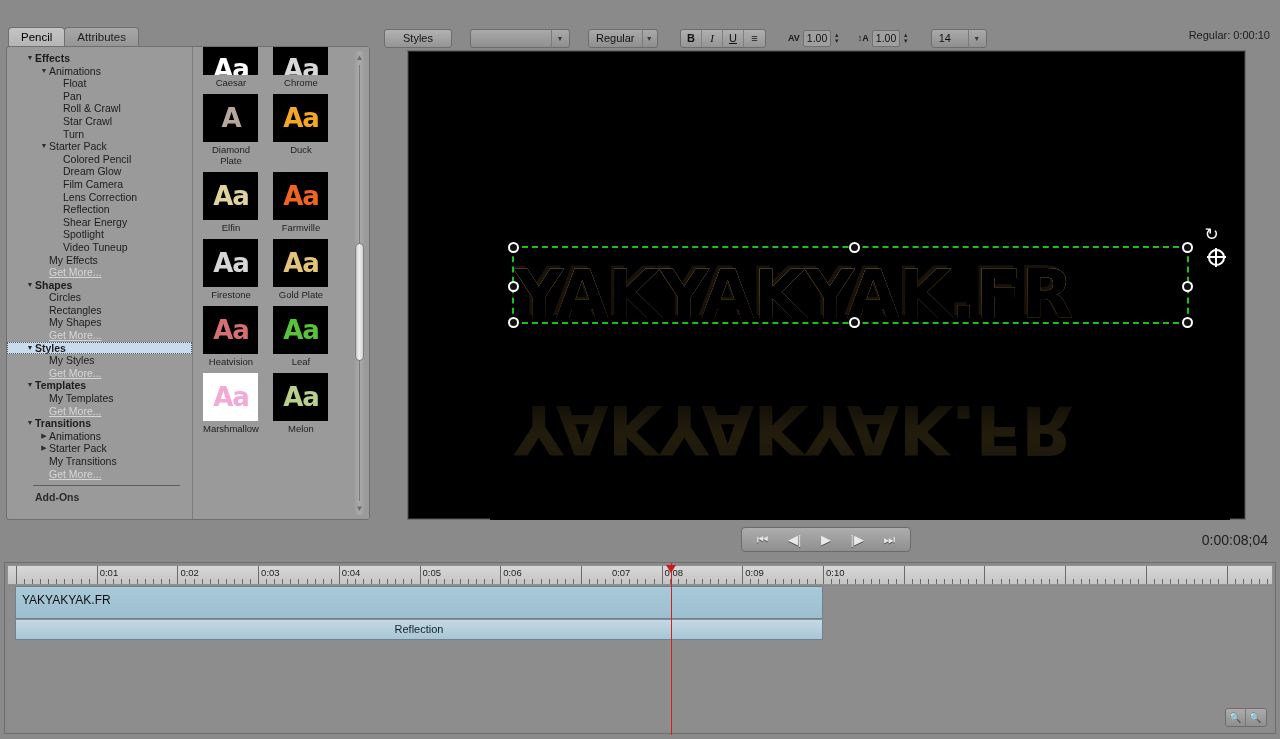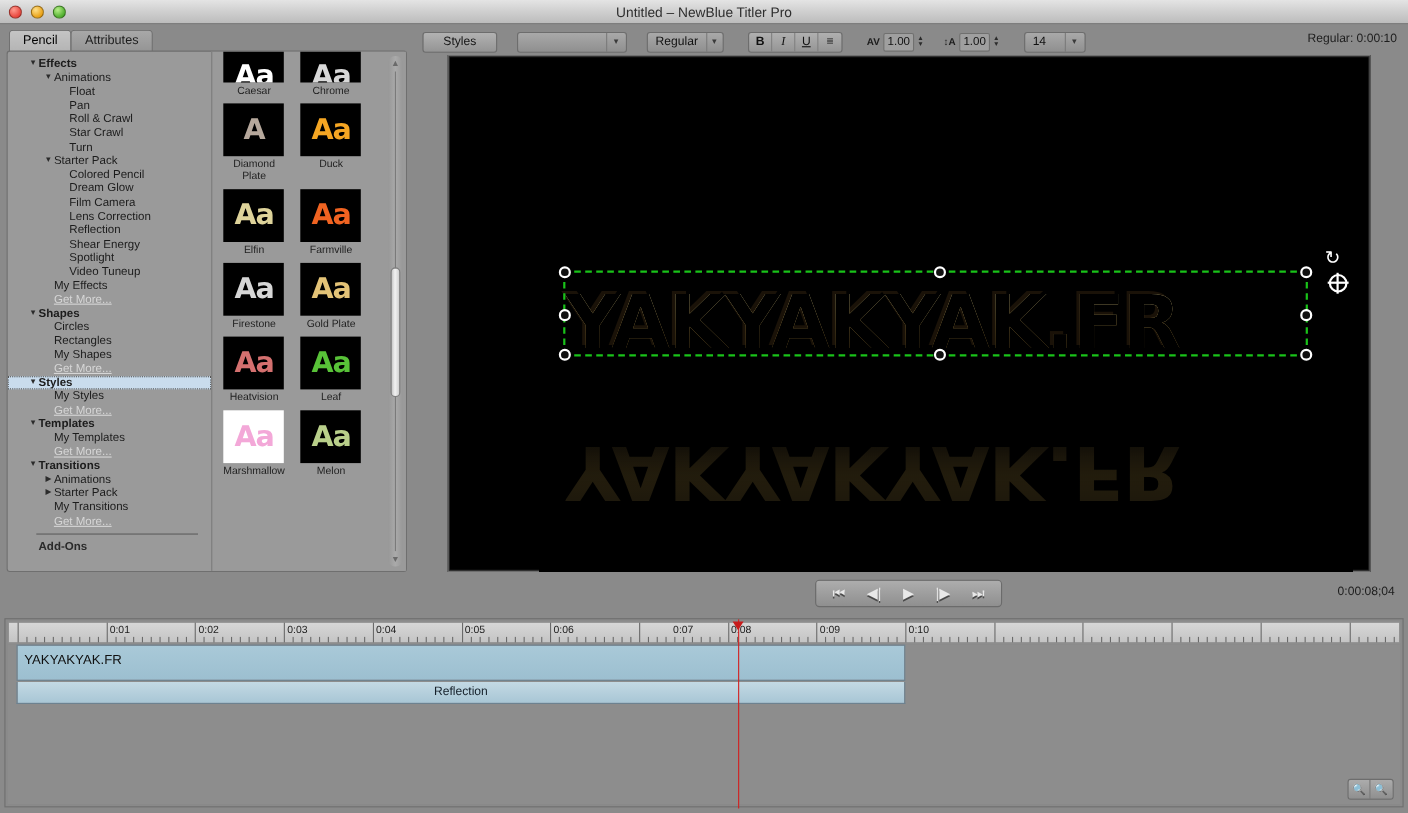--- a/index.html
+++ b/index.html
@@ -251,21 +251,21 @@
 
   .transport {
     position: absolute; left: 741px; top: 527px;
     height: 25px; width: 170px;
     border: 1px solid #6b6b6b; border-radius: 4px;
     background: linear-gradient(to bottom, #adadad, #8f8f8f);
     display: flex; align-items: center; justify-content: space-around;
     padding: 0 5px;
   }
   .tbtn { color: #e9e9e9; font-size: 13px; text-shadow: 0 1px 0 #4a4a4a; }
-  .timecode { position: absolute; right: 12px; top: 532px; font-size: 11px; color: #1d1d1d; }
+  .timecode { position: absolute; right: 12px; top: 532px; font-size: 14px; color: #1d1d1d; }
 
   
   .timelinewrap {
     position: absolute; left: 4px; top: 562px; width: 1272px; height: 172px;
     background: #8a8a8a;
     border: 1px solid #6e6e6e;
   }
   .rulerrow {
     position: absolute; left: 2px; top: 2px; right: 2px; height: 20px;
     background: linear-gradient(to bottom, #d7d7d7, #c4c4c4);
@@ -307,28 +307,20 @@
     display: flex; align-items: center; justify-content: center;
     font-size: 10px; color: #1a1a1a; border-right: 1px solid #787878;
   }
   .zoomgroup .zb:last-child { border-right: none; }
 </style>
 </head>
 <body>
 
 <div id="app">
 
-  <div class="titlebar">
-    <div class="traffic">
-      <div class="dot red"></div>
-      <div class="dot yellow"></div>
-      <div class="dot green"></div>
-    </div>
-    <div class="win-title">Untitled – NewBlue Titler Pro</div>
-  </div>
 
   <div class="tabstrip">
     <div class="tab active">Pencil</div>
     <div class="tab">Attributes</div>
   </div>
 
   <div class="leftpanel">
     <div class="tree" id="tree">
         <div class="node lvl0"><span class="tw">▼</span><span class="lbl">Effects</span></div>
         <div class="node lvl1"><span class="tw">▼</span><span class="lbl">Animations</span></div>

